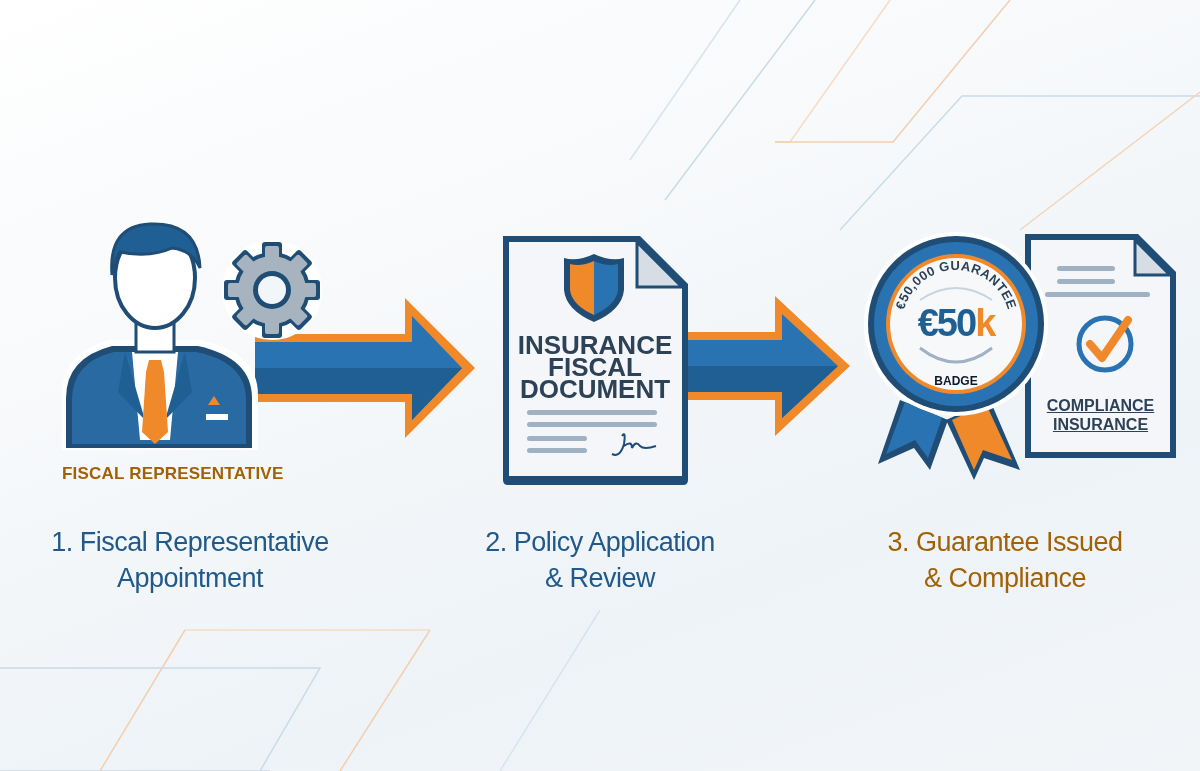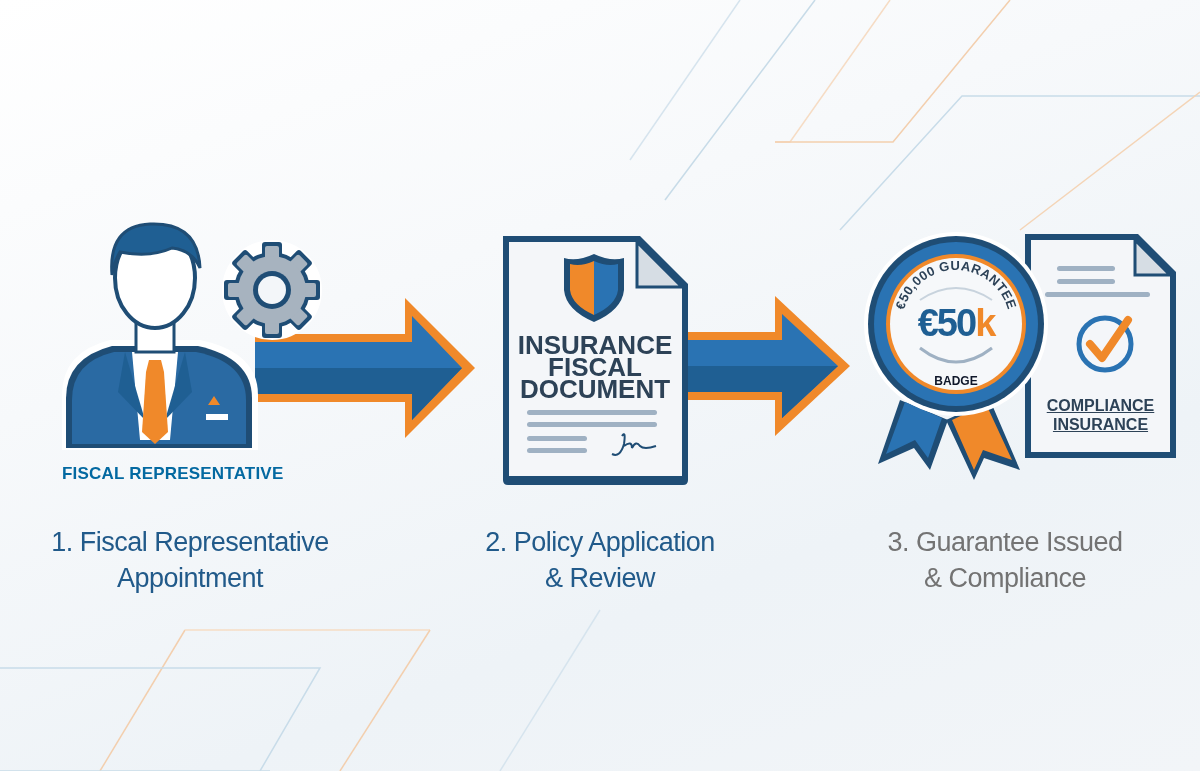--- a/index.html
+++ b/index.html
@@ -82,21 +82,21 @@
     <polygon points="208,405 220,405 214,396" fill="#f0892a"></polygon>
     <rect x="206" y="414" width="22" height="6" fill="#ffffff"></rect>
 
     <rect x="136" y="318" width="38" height="34" fill="#ffffff" stroke="#1f4d75" stroke-width="3"></rect>
 
     <ellipse cx="155" cy="278" rx="40" ry="50" fill="#ffffff" stroke="#1f4d75" stroke-width="4"></ellipse>
 
     <path d="M112,275 Q108,226 150,224 Q198,222 200,268 Q192,250 172,248 Q150,258 120,252 Q114,262 112,275 Z" fill="#1f5f93" stroke="#1f4d75" stroke-width="3"></path>
   </g>
 </svg>
-<div class="icon-label" style="left:62px; top:464px; font-size:17px; color:#0369a1; letter-spacing:0.2px;">FISCAL REPRESENTATIVE</div>
+<div class="icon-label" style="left:62px; top:464px; font-size:17px; color:#a16207; letter-spacing:0.2px;">FISCAL REPRESENTATIVE</div>
 
 <svg class="svg-abs" width="1200" height="771" viewBox="0 0 1200 771">
 
   <g>
     <polygon points="682,332 775,332 775,296 850,366 775,436 775,400 682,400" fill="#f0892a"></polygon>
     <polygon points="682,340 782,340 782,314 838,366 782,418 782,392 682,392" fill="#2a73b3"></polygon>
     <polygon points="682,366 838,366 782,418 782,392 682,392" fill="#1f5f93"></polygon>
   </g>
 
   <g>
@@ -171,16 +171,16 @@
 </div>
 
 <div class="step-title" style="left:10px; top:524px; width:360px; color:#215a8a;">
   <span>1. Fiscal Representative</span>
   <span>Appointment</span>
 </div>
 <div class="step-title" style="left:420px; top:524px; width:360px; color:#215a8a;">
   <span>2. Policy Application</span>
   <span>&amp; Review</span>
 </div>
-<div class="step-title" style="left:825px; top:524px; width:360px; color:#737373;">
+<div class="step-title" style="left:825px; top:524px; width:360px; color:#a16207;">
   <span>3. Guarantee Issued</span>
   <span>&amp; Compliance</span>
 </div>
 
 </body></html>

